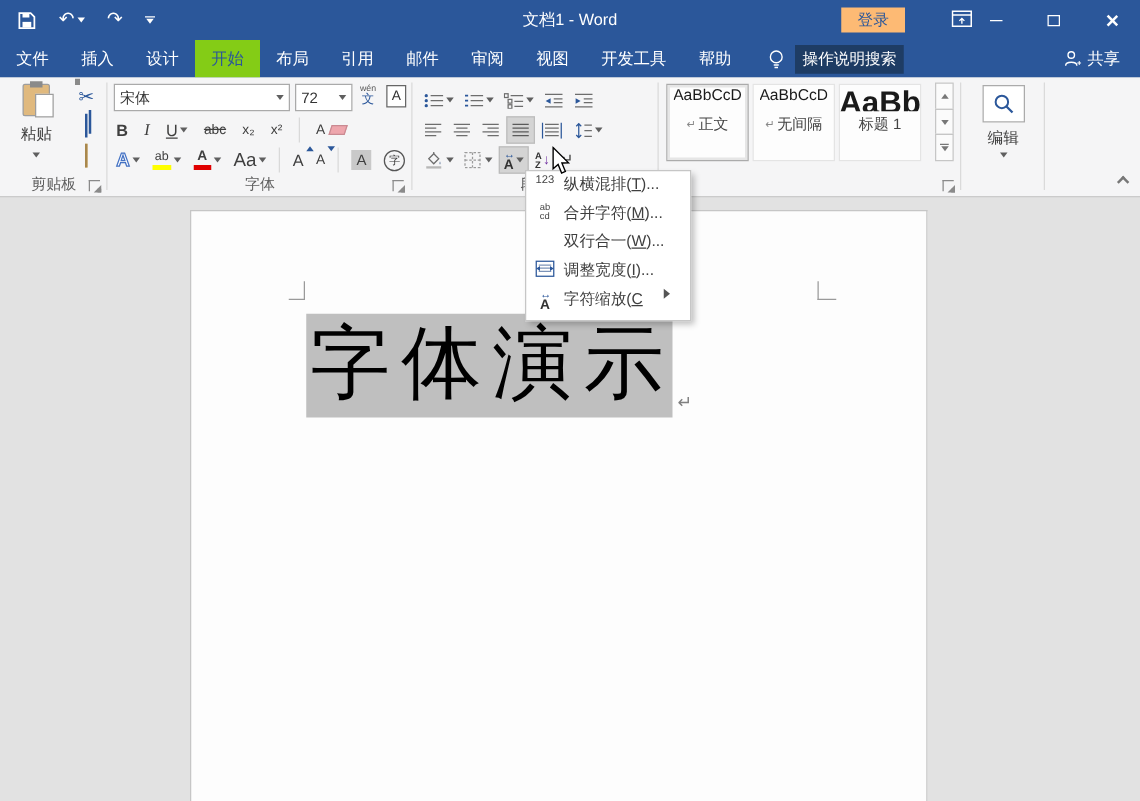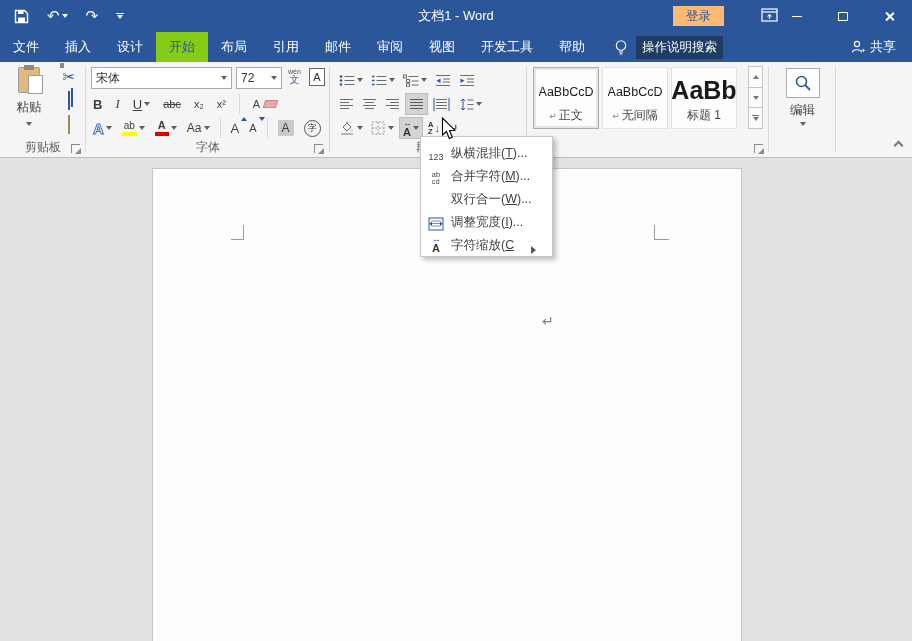--- a/index.html
+++ b/index.html
@@ -65,21 +65,21 @@
   .fb{font-weight:bold;font-size:13px}
   .fi{font-style:italic;font-family:"Liberation Serif",serif;font-size:13px}
   .fu{text-decoration:underline;font-size:13px}
   .fstrike{text-decoration:line-through;font-size:11px}
   .fsub,.fsup{font-size:11px}
   .eraser{position:relative;display:inline-block;width:13px;height:8px;background:#eea6ad;border:1px solid #c98a92;transform:skewX(-18deg);margin-left:2px}
   .fx-a{font-size:15px;font-weight:bold;color:#fff;-webkit-text-stroke:1px #4472c4}
   .hl,.fc{display:inline-flex;flex-direction:column;align-items:center;line-height:1}
   .hl .t{font-size:10px}.hl .bar{width:15px;height:4px;background:#ffff00;margin-top:1px}
   .fc .t{font-size:11px;font-weight:bold}.fc .bar{width:14px;height:4px;background:#e00000;margin-top:1px}
-  .case{font-size:12px}
+  .case{font-size:15px}
   .grow{position:relative;font-size:13px}
   .grow .tri,.shrink .tri{position:absolute;right:-5px;top:0;width:0;height:0;border-left:3px solid transparent;border-right:3px solid transparent}
   .grow .tri{border-bottom:4px solid #2b579a}
   .shrink{position:relative;font-size:11px}
   .shrink .tri{border-top:4px solid #2b579a}
   .shade-a{background:#c9c9c9;padding:1px 4px;font-size:12px}
   .enclose{width:17px;height:17px;border:1px solid #555;border-radius:50%;display:inline-flex;align-items:center;justify-content:center;font-size:9px;color:#333}
 
   
   .sic{display:block}
@@ -87,21 +87,21 @@
   .sorticon{display:inline-flex;align-items:center;line-height:1;gap:1px}
   .sorticon .lets{display:flex;flex-direction:column;font-size:7.5px;font-weight:bold;color:#333}
   .sorticon .ar{color:#7030a0;font-size:11px}
   .cjkicon{position:relative;display:inline-flex;flex-direction:column;align-items:center;line-height:1}
   .cjkicon .ar{font-size:9px;color:#2b579a;letter-spacing:-1px}
   .cjkicon .a{font-size:11px;font-weight:bold;color:#333;margin-top:-1px}
   .markicon{font-size:13px;color:#444}
 
   
   .stylecards{position:absolute;left:6px;top:5px;display:flex;gap:3px}
-  .scard{width:66px;height:62px;background:#fdfdfd;border:1px solid #e4e4e4;display:flex;flex-direction:column;align-items:center;justify-content:flex-end;padding-bottom:4px}
+  .scard{width:66px;height:62px;background:#fdfdfd;border:1px solid #e4e4e4;display:flex;flex-direction:column;align-items:center;justify-content:flex-end;padding-bottom:20px}
   .scard.sel{border:1px solid #ababab;box-shadow:0 0 0 2px #e6e6e6 inset}
   .scard .prev{font-size:12.5px;color:#1a1a1a;margin-bottom:8px;white-space:nowrap;overflow:hidden}
   .scard.h1 .prev{font-size:25px;font-weight:bold;margin-bottom:2px}
   .scard .nm{font-size:12px;color:#444;display:flex;align-items:center;gap:2px}
   .scard .nm .mk{font-size:9px;color:#888}
   .stylescroll{position:absolute;left:221px;top:5px;width:15px;height:62px;display:flex;flex-direction:column}
   .sbtn{flex:1;border:1px solid #c6c6c6;background:#fbfbfb;display:flex;flex-direction:column;align-items:center;justify-content:center;gap:1px;margin-top:-1px}
   .ud{width:0;height:0;border-left:3px solid transparent;border-right:3px solid transparent}
   .up{border-bottom:4px solid #777}.down{border-top:4px solid #777}
   .sbtn .bar{width:7px;height:1px;background:#777}
@@ -116,21 +116,21 @@
   .docarea{position:absolute;top:158px;left:0;width:912px;bottom:0;background:#e2e2e2}
   .page{position:absolute;left:152px;top:10px;width:590px;bottom:-20px;background:#fdfdfd;border:1px solid #c6c6c6;border-bottom:none}
   .cropL{position:absolute;left:78px;top:56px;width:13px;height:15px;border-right:1px solid #9a9a9a;border-bottom:1px solid #9a9a9a}
   .cropR{position:absolute;left:501px;top:56px;width:15px;height:15px;border-left:1px solid #9a9a9a;border-bottom:1px solid #9a9a9a}
   .selection{position:absolute;left:92px;top:82px;width:293px;height:83px;background:#bfbfbf}
   .bigtext{font-family:"DejaVu Serif","Liberation Serif",serif;font-size:64px;line-height:81px;letter-spacing:9px;color:#000;white-space:nowrap;padding-left:3px}
   .pmark{position:absolute;left:389px;top:144px;font-size:14px;color:#808080}
 
   
   .menu{position:absolute;left:420px;top:136px;width:133px;background:#fff;border:1px solid #c6c6c6;box-shadow:3px 3px 5px rgba(0,0,0,.25);padding:2px 0;z-index:50}
-  .mitem{height:23px;display:flex;align-items:flex-end;font-size:12.5px;color:#3f3f3f;padding-right:16px}
+  .mitem{height:23px;display:flex;align-items:flex-start;font-size:12.5px;color:#3f3f3f;padding-right:16px}
   .micon{width:30px;flex:none;display:flex;align-items:center;justify-content:center;line-height:1}
   .m123{font-size:9px;color:#444;letter-spacing:0}
   .mabcd{display:flex;flex-direction:column;font-size:7.5px;line-height:7px;color:#444}
   .mlabel u{text-decoration:underline}
   .subarrow{margin-left:auto;width:0;height:0;border-top:4px solid transparent;border-bottom:4px solid transparent;border-left:5px solid #555}
 
   .cursor{position:absolute;left:441px;top:117px;z-index:99}
 </style>
 </head>
 <body>
@@ -478,20 +478,23 @@
       <span class="gdiv" style="right:0"></span>
     </div>
 
     <span class="chev"></span>
   </div>
 
   <div class="docarea">
     <div class="page">
       <span class="cropL"></span>
       <span class="cropR"></span>
+      <div class="selection">
+        <span class="bigtext">字体演示</span>
+      </div>
       <span class="pmark">↵</span>
     </div>
   </div>
 
   <div class="menu">
     <div class="mitem">
       <span class="micon">
           <span class="m123">123</span>
         </span>
       <span class="mlabel"><span>纵横混排(</span><u>T</u><span>)...</span></span>

